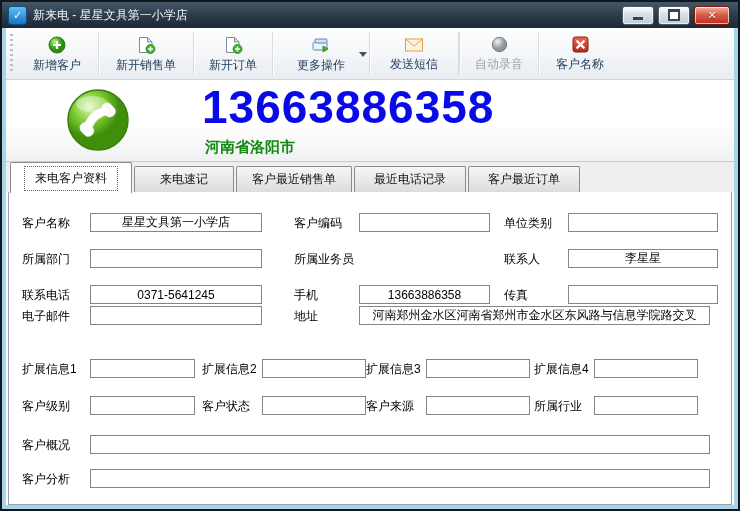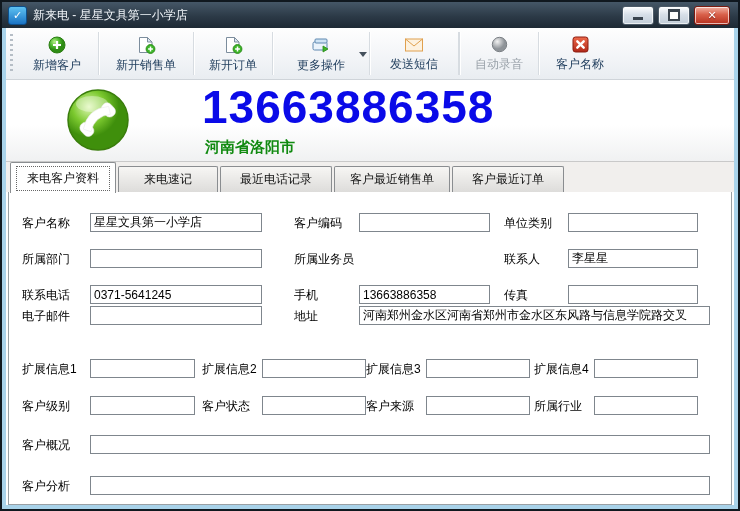--- a/index.html
+++ b/index.html
@@ -51,25 +51,25 @@
   .tab{height:26px;box-sizing:border-box;border:1px solid #8a8d90;border-bottom:none;
     border-radius:2px 2px 0 0;background:linear-gradient(180deg,#f7f6f4,#dddcda);
     font-size:12px;color:#111;display:flex;align-items:center;justify-content:center;cursor:pointer;}
   .tab.active{height:31px;margin-bottom:-1px;background:#fff;position:relative;z-index:4;}
   .tab.active .focusbox{border:1px dotted #666;padding:3px 10px;}
   
   .page{position:absolute;left:2px;top:163px;width:724px;height:314px;box-sizing:border-box;
     background:#fff;border:1px solid #9aa0a4;z-index:1;}
   .flabel{position:absolute;font-size:12px;color:#000;line-height:20px;white-space:nowrap;}
   .finput{position:absolute;height:19px;box-sizing:border-box;border:1px solid #7f868d;background:#fff;
-    font-size:12px;font-family:"Liberation Sans","DejaVu Sans",sans-serif;padding:0 3px;color:#000;}
-  .r0{top:21px}.r1{top:57px}.r2{top:93px}.r3{top:114px}.r4{top:167px}.r5{top:204px}.r6{top:243px}.r7{top:284px}
+    font-size:12px;font-family:"Liberation Sans","DejaVu Sans",sans-serif;padding:0 3px;color:#000;text-align:center;}
+  .r0{top:21px}.r1{top:57px}.r2{top:93px}.r3{top:114px}.r4{top:167px}.r5{top:204px}.r6{top:243px}.r7{top:277px}
   .lx1{left:13px}.ix1{left:81px;width:172px}
   .lx2{left:285px}.ix2{left:350px;width:131px}
-  .lx3{left:495px}.ix3{left:559px;width:130px}
+  .lx3{left:495px}.ix3{left:559px;width:150px}
   .iwide{left:350px;width:351px}.ifull{left:81px;width:620px}
   .l4a{left:13px}.i4a{left:81px;width:105px}
   .l4b{left:193px}.i4b{left:253px;width:104px}
   .l4c{left:357px}.i4c{left:417px;width:104px}
   .l4d{left:525px}.i4d{left:585px;width:104px}
 </style>
 </head>
 <body>
 
 <div class="win">
@@ -198,31 +198,31 @@
           <rect x="12" y="24" width="11" height="15" rx="5"></rect>
           <rect x="41" y="24" width="11" height="15" rx="5"></rect>
           <path d="M15 29 Q32 16 49 29 L45 36 Q32 27 19 36 Z"></path>
         </g>
       </svg>
       <div class="phonenum">13663886358</div>
       <div class="loc">河南省洛阳市</div>
     </div>
 
     <div class="tabstrip">
-      <div class="tab active" style="width:106px">
+      <div class="tab active" style="width:122px">
         <span class="focusbox">来电客户资料</span>
       </div>
       <div class="tab" style="width:100px">
         <span>来电速记</span>
       </div>
+      <div class="tab" style="width:116px">
+        <span>客户最近销售单</span>
+      </div>
       <div class="tab" style="width:112px">
         <span>最近电话记录</span>
-      </div>
-      <div class="tab" style="width:116px">
-        <span>客户最近销售单</span>
       </div>
       <div class="tab" style="width:112px">
         <span>客户最近订单</span>
       </div>
     </div>
 
     <div class="page">
 
       <span class="flabel r0 lx1">客户名称</span>
       <input class="finput r0 ix1" value="星星文具第一小学店" style="">

